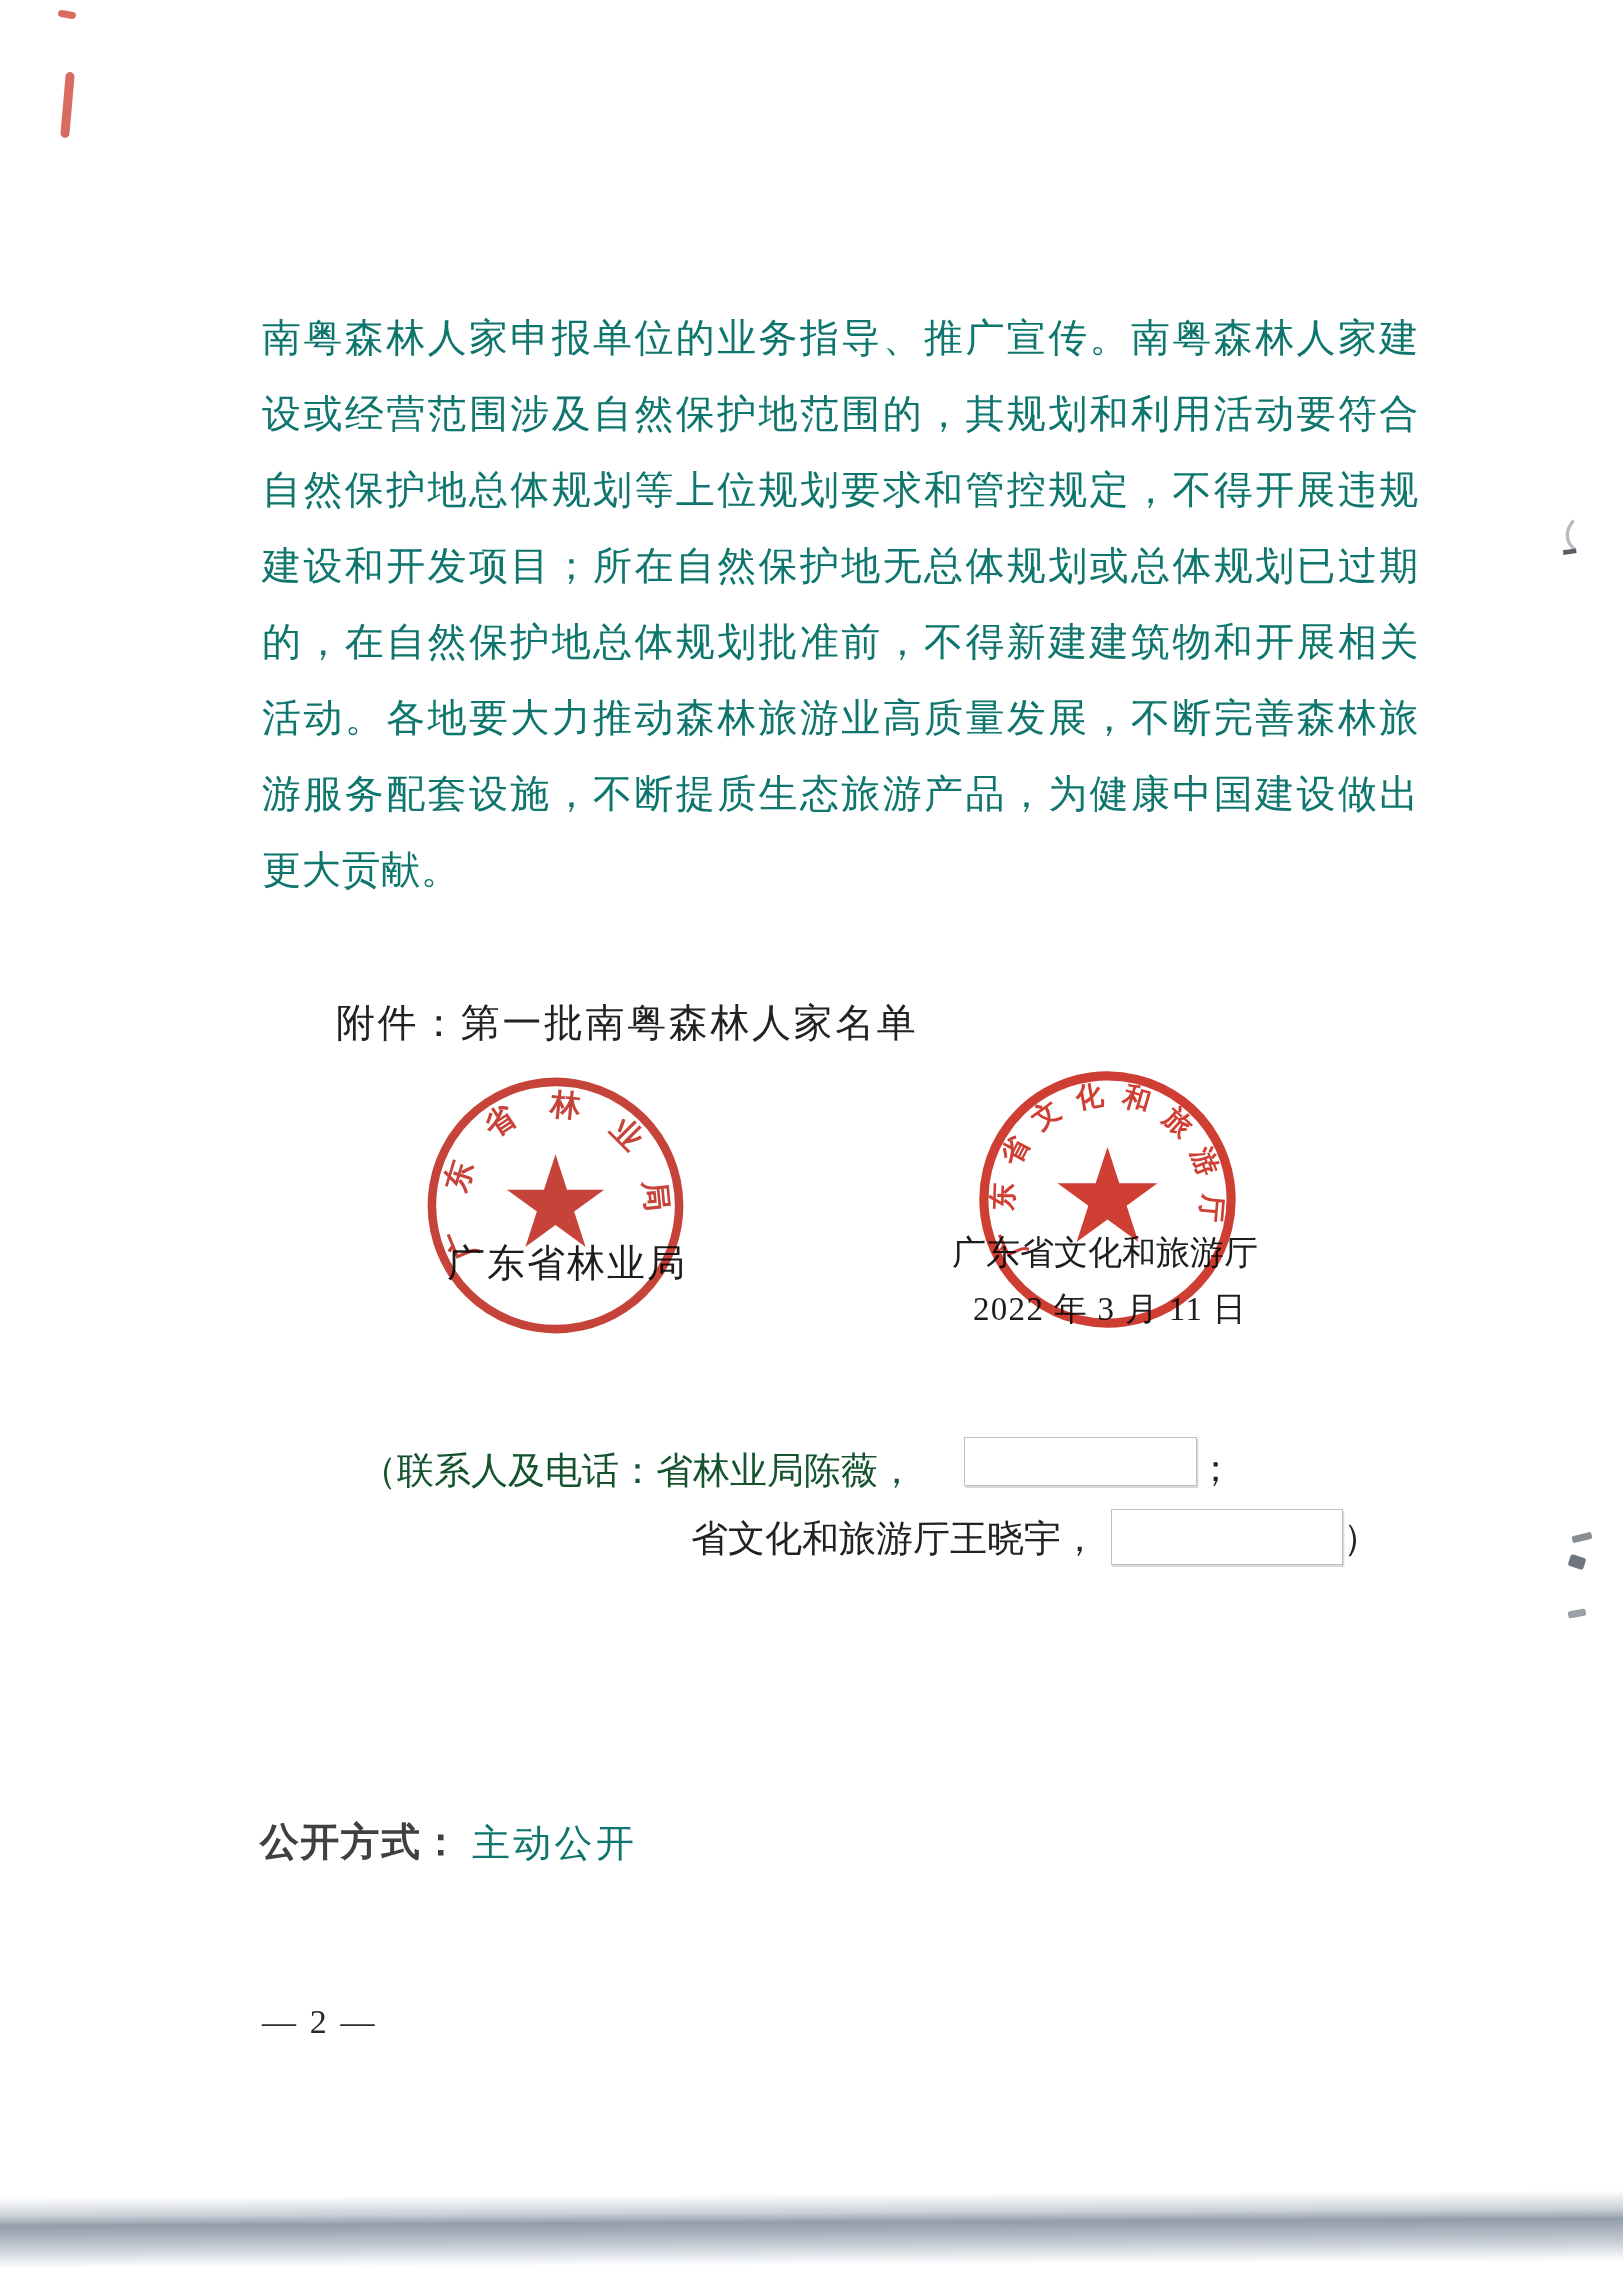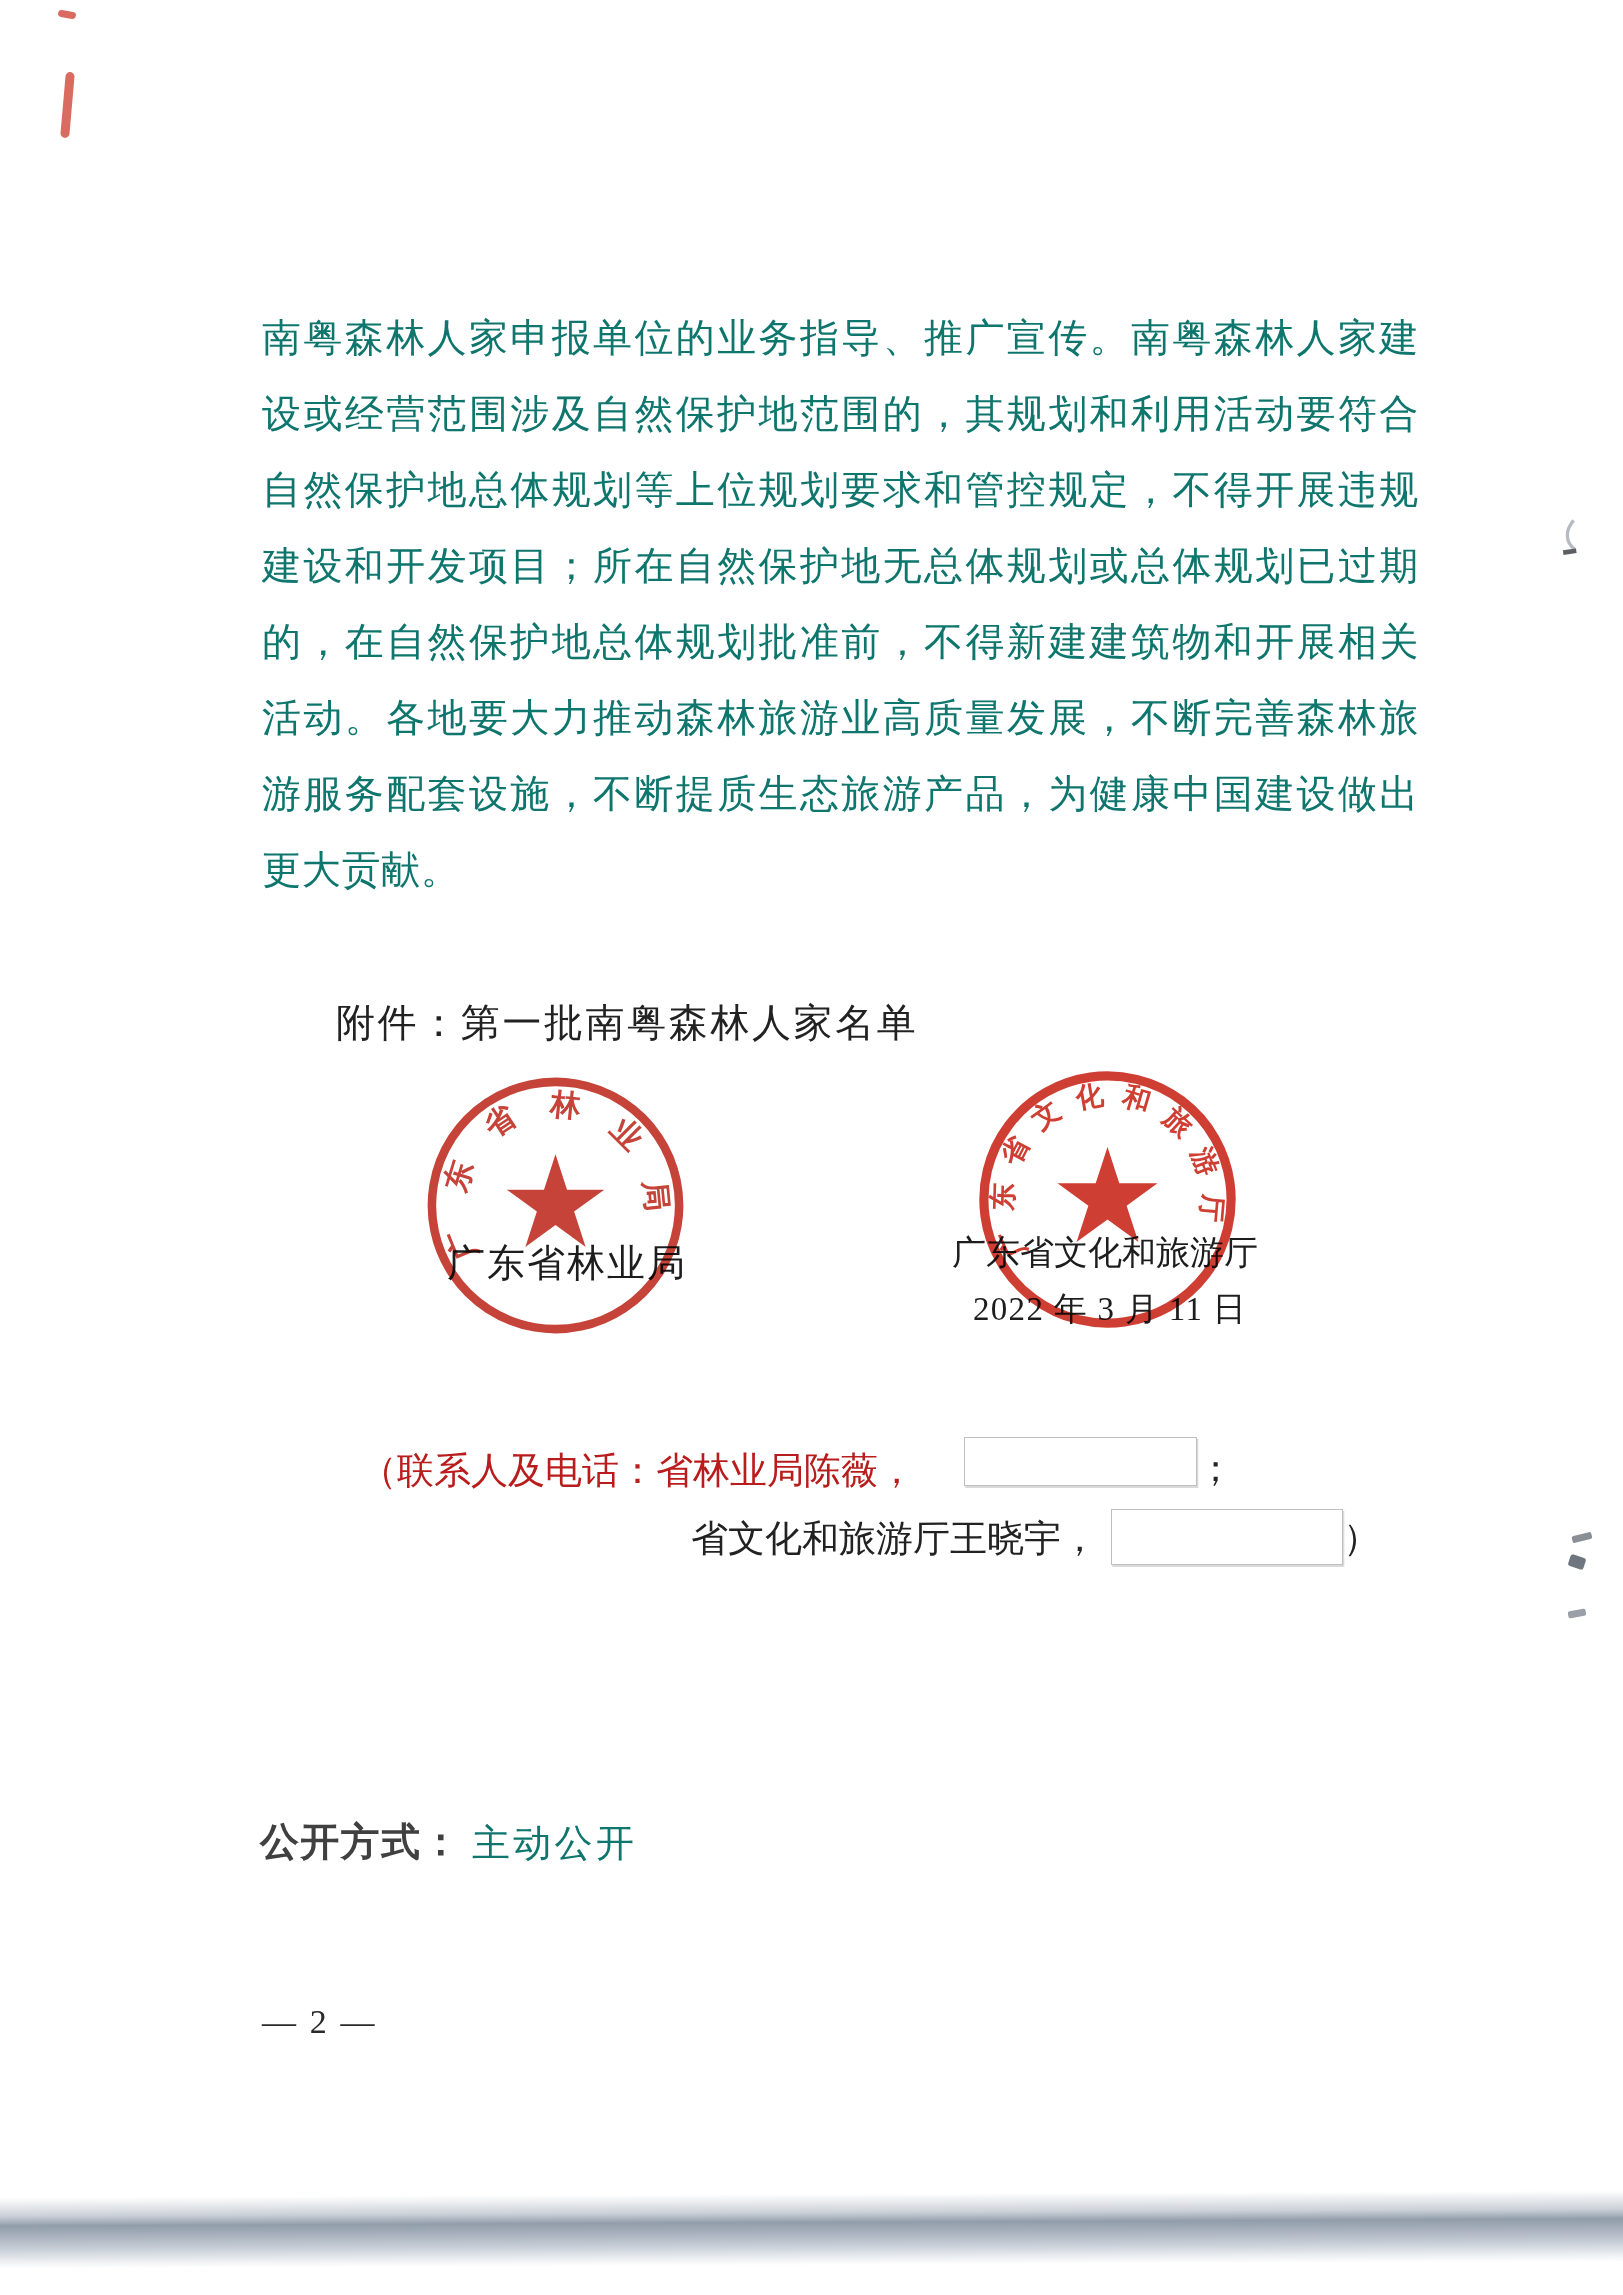--- a/index.html
+++ b/index.html
@@ -16,21 +16,21 @@
     font-size:39px;line-height:76px;letter-spacing:0.7px;color:#0f766e;margin-left:33px;
   }
   .jline{text-align:justify;text-align-last:justify;height:76px;overflow:hidden;}
   .lastline{text-align:center;text-align-last:left;height:76px;}
   
   .attachment{position:absolute;left:336px;top:996px;font-size:39px;letter-spacing:2.6px;color:#222;white-space:nowrap;text-align:center;}
   
   .sig-left{position:absolute;left:447px;top:1238px;font-size:38px;letter-spacing:2px;color:#1d1d1d;white-space:nowrap;z-index:2;}
   .sig-right{position:absolute;left:952px;top:1230px;font-size:34px;letter-spacing:0px;color:#1d1d1d;white-space:nowrap;z-index:2;}
   .date-line{position:absolute;left:973px;top:1287px;font-size:33px;letter-spacing:1.3px;color:#1d1d1d;white-space:nowrap;z-index:2;}
-  .contact1{position:absolute;left:360px;top:1446px;font-size:37px;letter-spacing:0px;color:#b91c1c;white-space:nowrap;}
+  .contact1{position:absolute;left:360px;top:1446px;font-size:37px;letter-spacing:0px;color:#14532d;white-space:nowrap;}
   .contact2{position:absolute;left:691px;top:1514px;font-size:37px;letter-spacing:0px;color:#222;white-space:nowrap;}
   .punct1{position:absolute;left:1197px;top:1444px;font-size:37px;color:#222;z-index:4;}
   .punct2{position:absolute;left:1343px;top:1513px;font-size:37px;color:#222;z-index:4;}
   .redaction{
     position:absolute;background:#ffffff;border:1.3px solid #bfbfbf;
     box-shadow:1.3px 2px 0 rgba(150,150,150,0.35);z-index:3;
   }
   .box1{left:964px;top:1437px;width:231px;height:47px;}
   .box2{left:1111px;top:1509px;width:230px;height:54px;}
   

